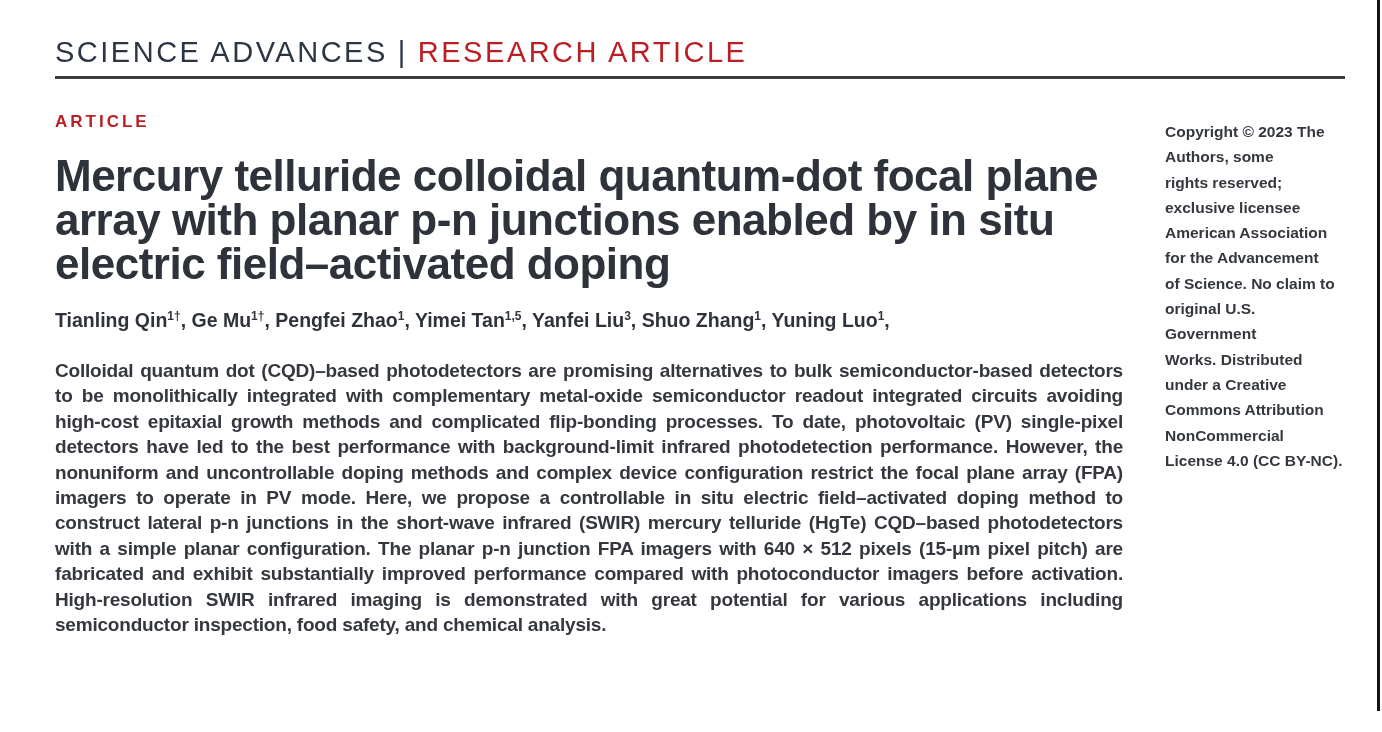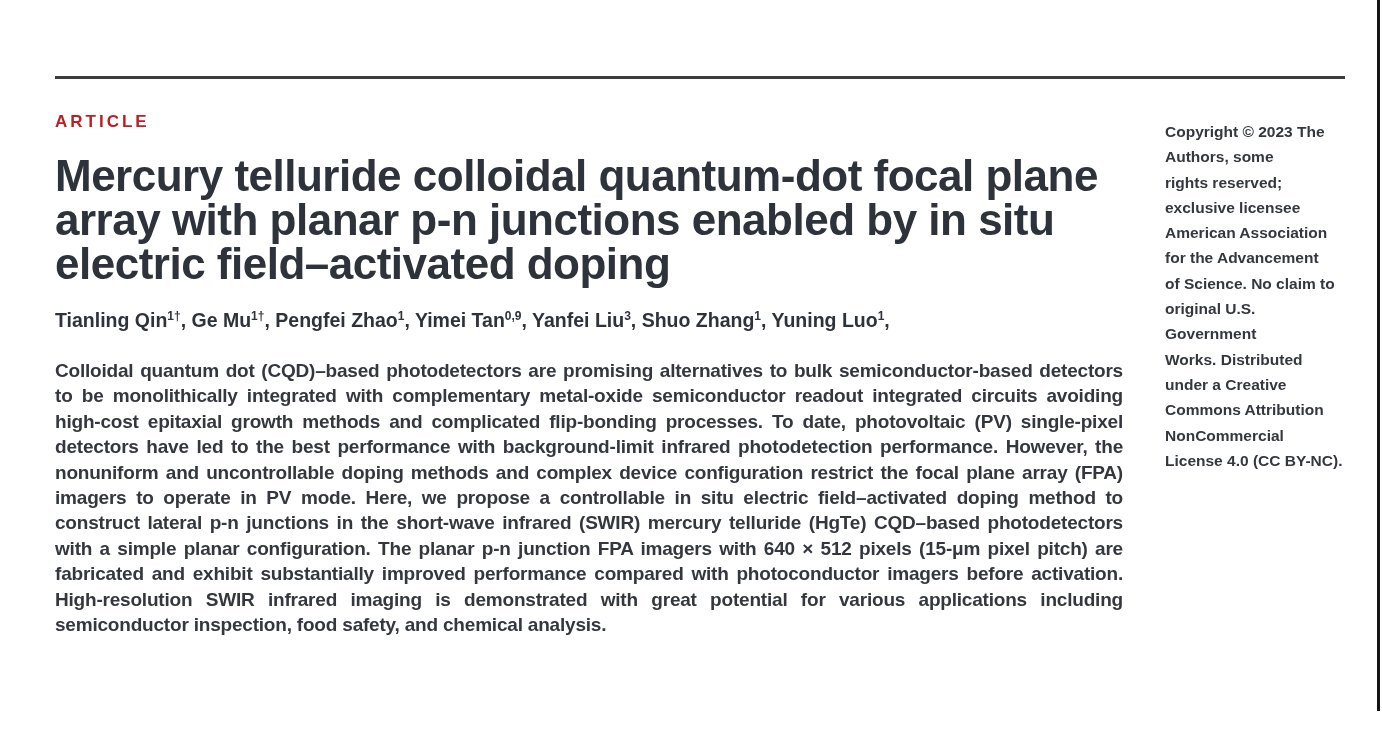--- a/index.html
+++ b/index.html
@@ -99,28 +99,31 @@
     width: 3px;
     height: 711px;
     background: #141414;
   }
 </style>
 </head>
 <body>
 
 <div class="page">
 
+  <div class="masthead">
+    <span class="journal-name">SCIENCE ADVANCES</span><span class="masthead-sep">|</span><span class="article-type">RESEARCH ARTICLE</span>
+  </div>
 
   <div class="header-rule"></div>
 
   <div class="main-col">
     <div class="section-label">ARTICLE</div>
     <h1 class="article-title" style="margin:22px 0 0 0;">Mercury telluride colloidal quantum-dot focal plane<br>array with planar p-n junctions enabled by in situ<br>electric field–activated doping</h1>
     <div class="authors">
-        <div>Tianling Qin<sup>1†</sup>, Ge Mu<sup>1†</sup>, Pengfei Zhao<sup>1</sup>, Yimei Tan<sup>0,9</sup>, Yanfei Liu<sup>3</sup>, Shuo Zhang<sup>1</sup>, Yuning Luo<sup>1</sup>,</div>
+        <div>Tianling Qin<sup>1†</sup>, Ge Mu<sup>1†</sup>, Pengfei Zhao<sup>1</sup>, Yimei Tan<sup>1,5</sup>, Yanfei Liu<sup>3</sup>, Shuo Zhang<sup>1</sup>, Yuning Luo<sup>1</sup>,</div>
       </div>
     <p class="abstract" style="margin:22px 0 0 0;">Colloidal quantum dot (CQD)–based photodetectors are promising alternatives to bulk semiconductor-based detectors to be monolithically integrated with complementary metal-oxide semiconductor readout integrated circuits avoiding high-cost epitaxial growth methods and complicated flip-bonding processes. To date, photovoltaic (PV) single-pixel detectors have led to the best performance with background-limit infrared photodetection performance. However, the nonuniform and uncontrollable doping methods and complex device configuration restrict the focal plane array (FPA) imagers to operate in PV mode. Here, we propose a controllable in situ electric field–activated doping method to construct lateral p-n junctions in the short-wave infrared (SWIR) mercury telluride (HgTe) CQD–based photodetectors with a simple planar configuration. The planar p-n junction FPA imagers with 640 × 512 pixels (15-μm pixel pitch) are fabricated and exhibit substantially improved performance compared with photoconductor imagers before activation. High-resolution SWIR infrared imaging is demonstrated with great potential for various applications including semiconductor inspection, food safety, and chemical analysis.</p>
   </div>
 
   <div class="copyright-note">Copyright © 2023 The<br>Authors, some<br>rights reserved;<br>exclusive licensee<br>American Association<br>for the Advancement<br>of Science. No claim to<br>original U.S. Government<br>Works. Distributed<br>under a Creative<br>Commons Attribution<br>NonCommercial<br>License 4.0 (CC BY-NC).</div>
 
   <div class="page-edge-line"></div>
 
 </div>
 

